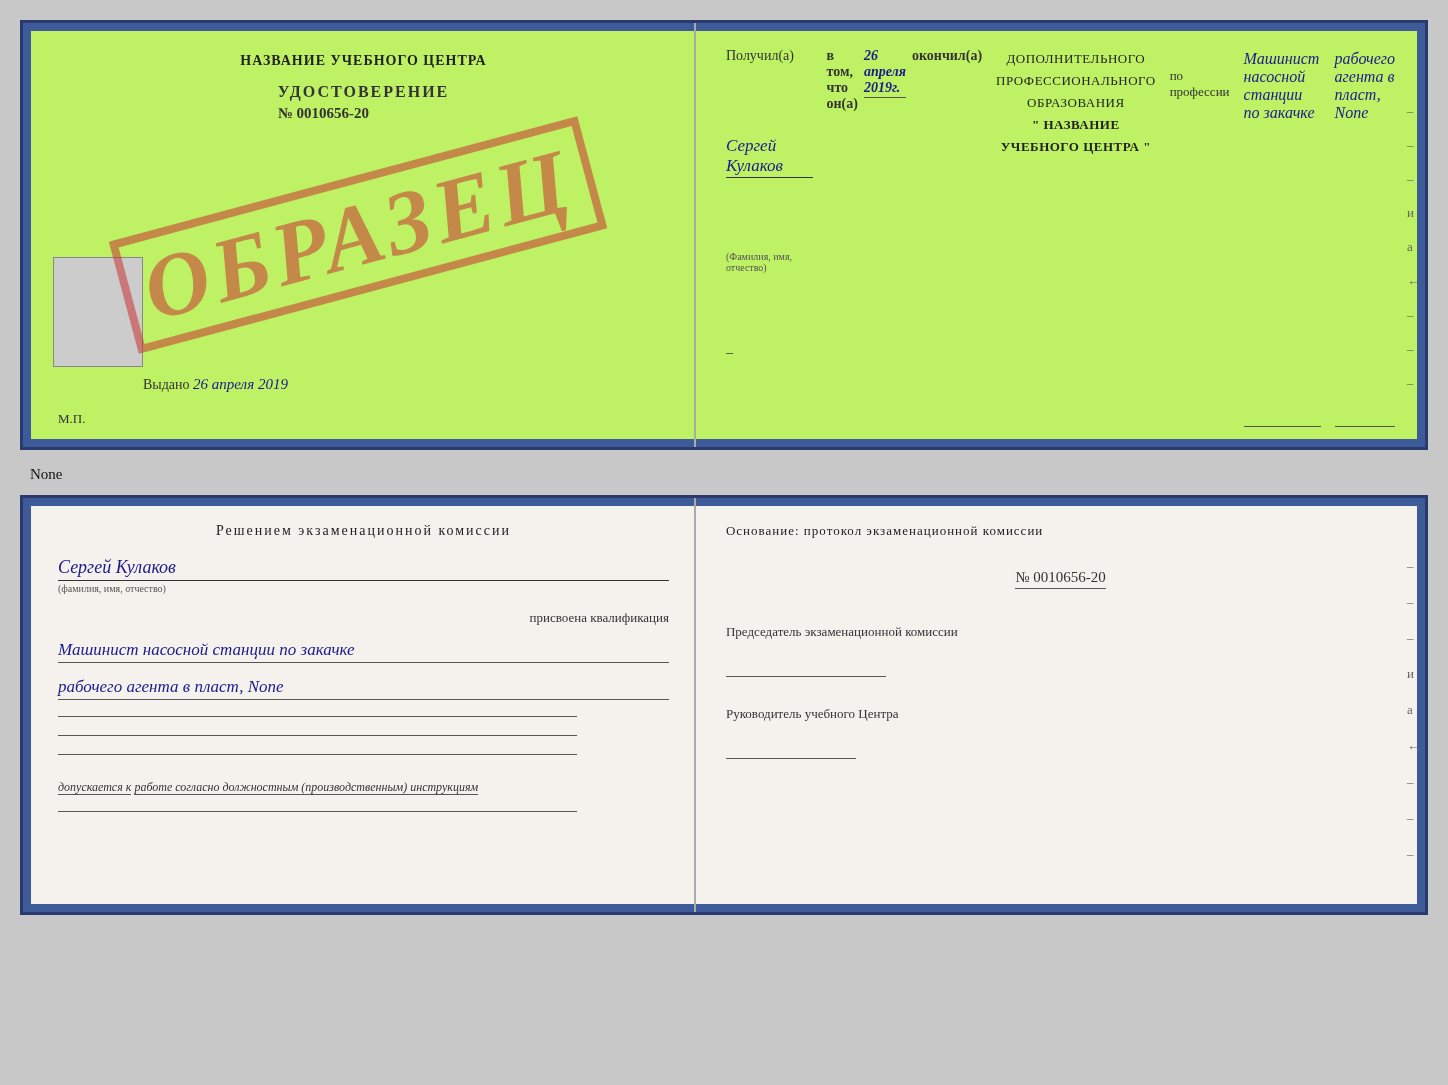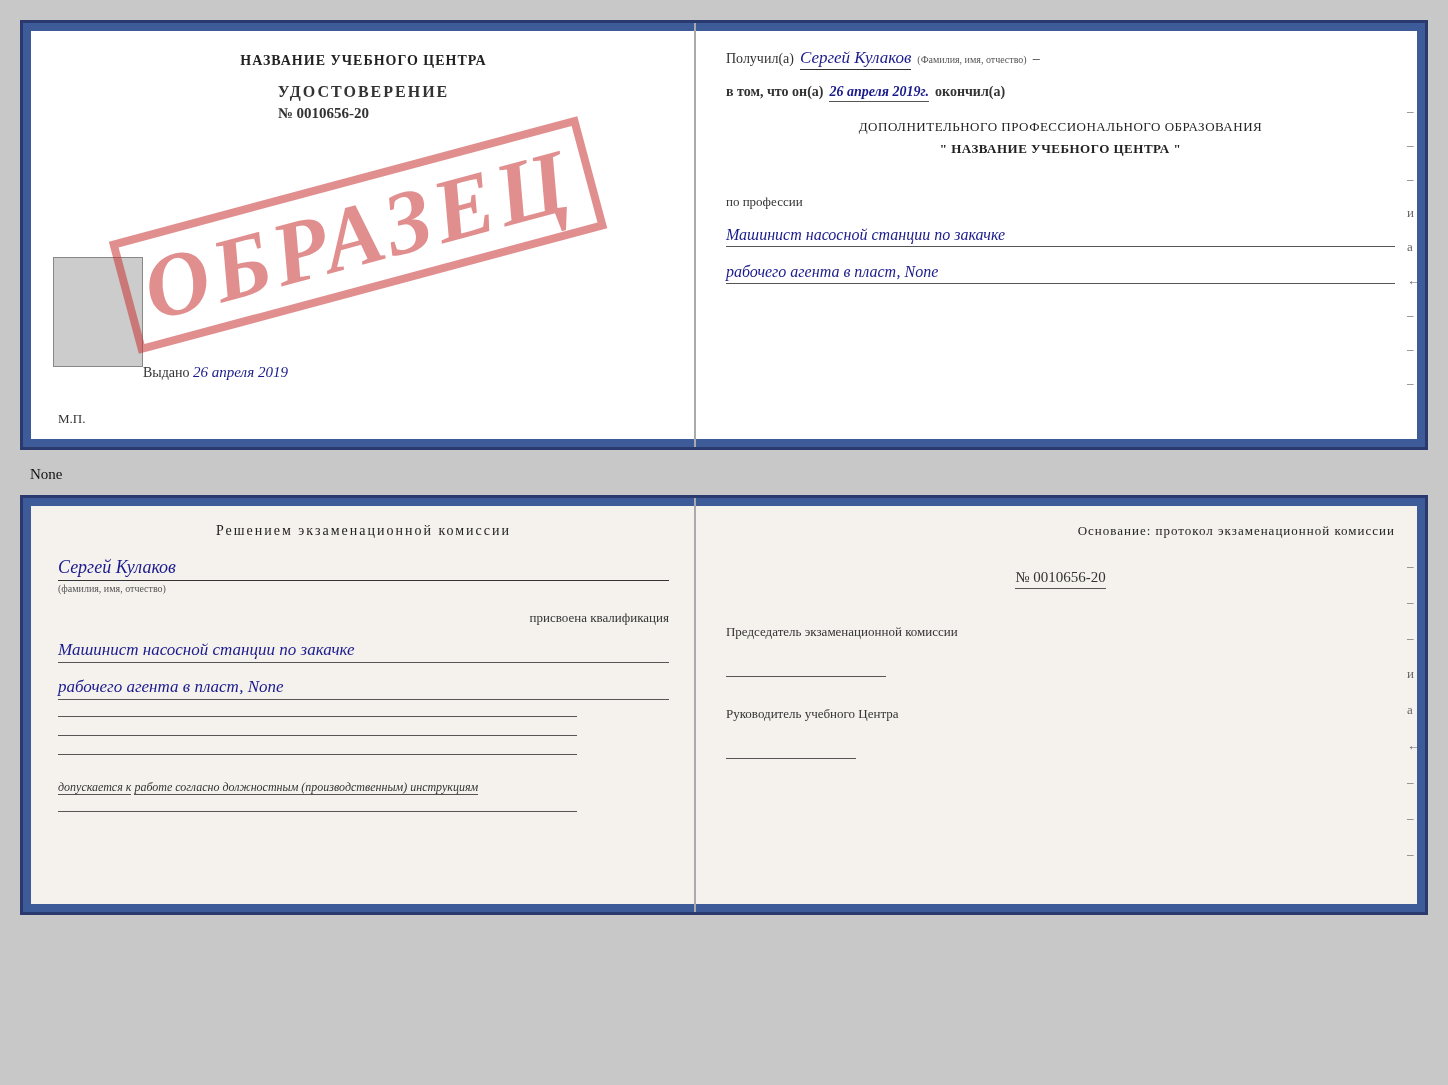--- a/index.html
+++ b/index.html
@@ -13,42 +13,42 @@
 
     .page-wrapper {
       display: flex;
       flex-direction: column;
       gap: 10px;
     }
 
     
     .cert-top {
       display: flex;
-      background: #ffffff;
+      background: #bef264;
       border: 3px solid #2a3a6e;
       box-shadow: inset 0 0 0 8px #3d5a99;
       position: relative;
       min-height: 430px;
     }
 
     .cert-top-left {
       width: 48%;
       border-right: 2px solid #aaa;
       padding: 30px 25px 20px 35px;
       display: flex;
       flex-direction: column;
       align-items: center;
       position: relative;
     }
 
     .cert-top-right {
       width: 52%;
       padding: 25px 30px 20px 30px;
       display: flex;
-      flex-direction: column;
+      flex-direction: row;
       gap: 14px;
       position: relative;
     }
 
     .cert-title-center {
       font-size: 14px;
       font-weight: bold;
       letter-spacing: 1px;
       text-align: center;
       text-transform: uppercase;
@@ -101,21 +101,21 @@
       background: #ccc;
       border: 1px solid #888;
       margin-top: 15px;
       position: absolute;
       left: 30px;
       bottom: 80px;
     }
 
     .vydano-line {
       position: absolute;
-      bottom: 66px;
+      bottom: 54px;
       left: 120px;
       font-size: 14px;
       color: #333;
     }
 
     .vydano-line span.handwritten {
       font-family: 'Georgia', cursive;
       font-style: italic;
       color: #1a1a8c;
       font-size: 15px;
@@ -298,21 +298,20 @@
 
     .dopuskaetsya span {
       font-style: italic;
       border-bottom: 1px solid #555;
     }
 
     .osnov-title {
       font-size: 13px;
       letter-spacing: 1px;
       color: #222;
-      text-align: right;
     }
 
     .protocol-number {
       font-size: 15px;
       color: #333;
       text-align: center;
       margin-top: 10px;
       border-bottom: 1px solid #555;
       display: inline-block;
       padding-bottom: 2px;

